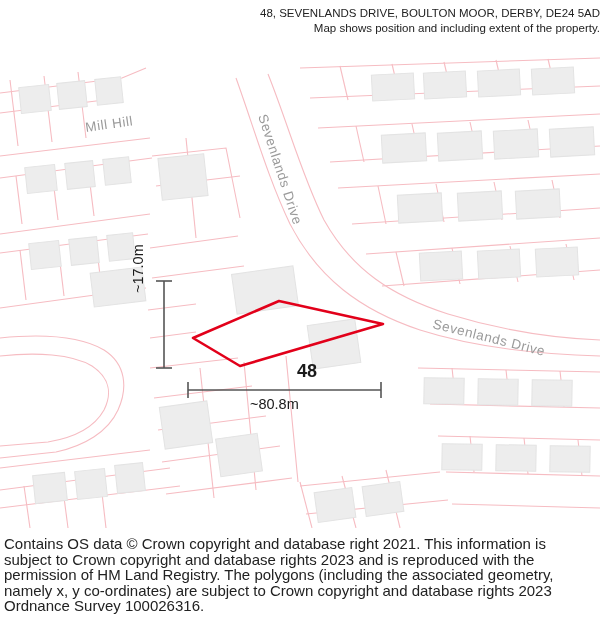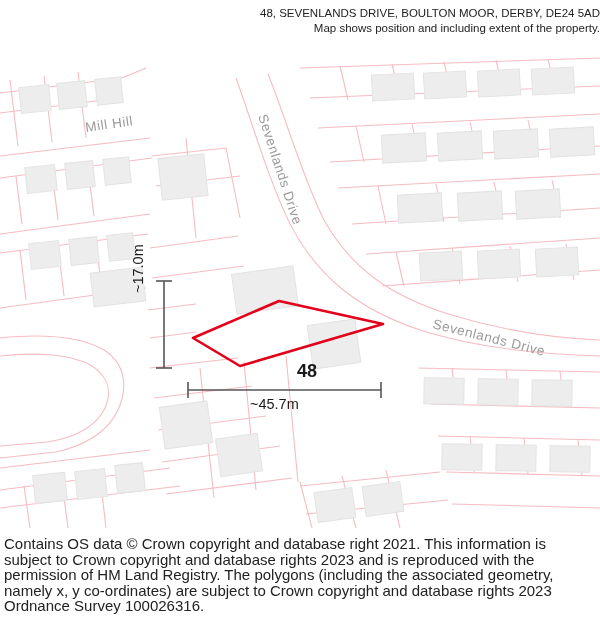--- a/index.html
+++ b/index.html
@@ -249,17 +249,17 @@
       <line x1="188" y1="344" x2="188" y2="360"></line>
       <line x1="381" y1="344" x2="381" y2="360"></line>
     </g>
 
     <text class="road-label" x="86" y="94" transform="rotate(-8 86 94)">Mill Hill</text>
     <text class="road-label" x="258" y="78" transform="rotate(72 258 78)">Sevenlands Drive</text>
     <text class="road-label" x="432" y="290" transform="rotate(14 432 290)">Sevenlands Drive</text>
   </svg>
 
   <div class="overlay-text" id="plot-number">48</div>
-  <div class="overlay-text" id="width-label">~45.7m</div>
+  <div class="overlay-text" id="width-label">~80.8m</div>
   <div class="overlay-text" id="height-label">~17.0m</div>
 </div>
 
 <div class="footer">Contains OS data © Crown copyright and database right 2021. This information is subject to Crown copyright and database rights 2023 and is reproduced with the permission of HM Land Registry. The polygons (including the associated geometry, namely x, y co-ordinates) are subject to Crown copyright and database rights 2023 Ordnance Survey 100026316.</div>
 
 </body></html>

